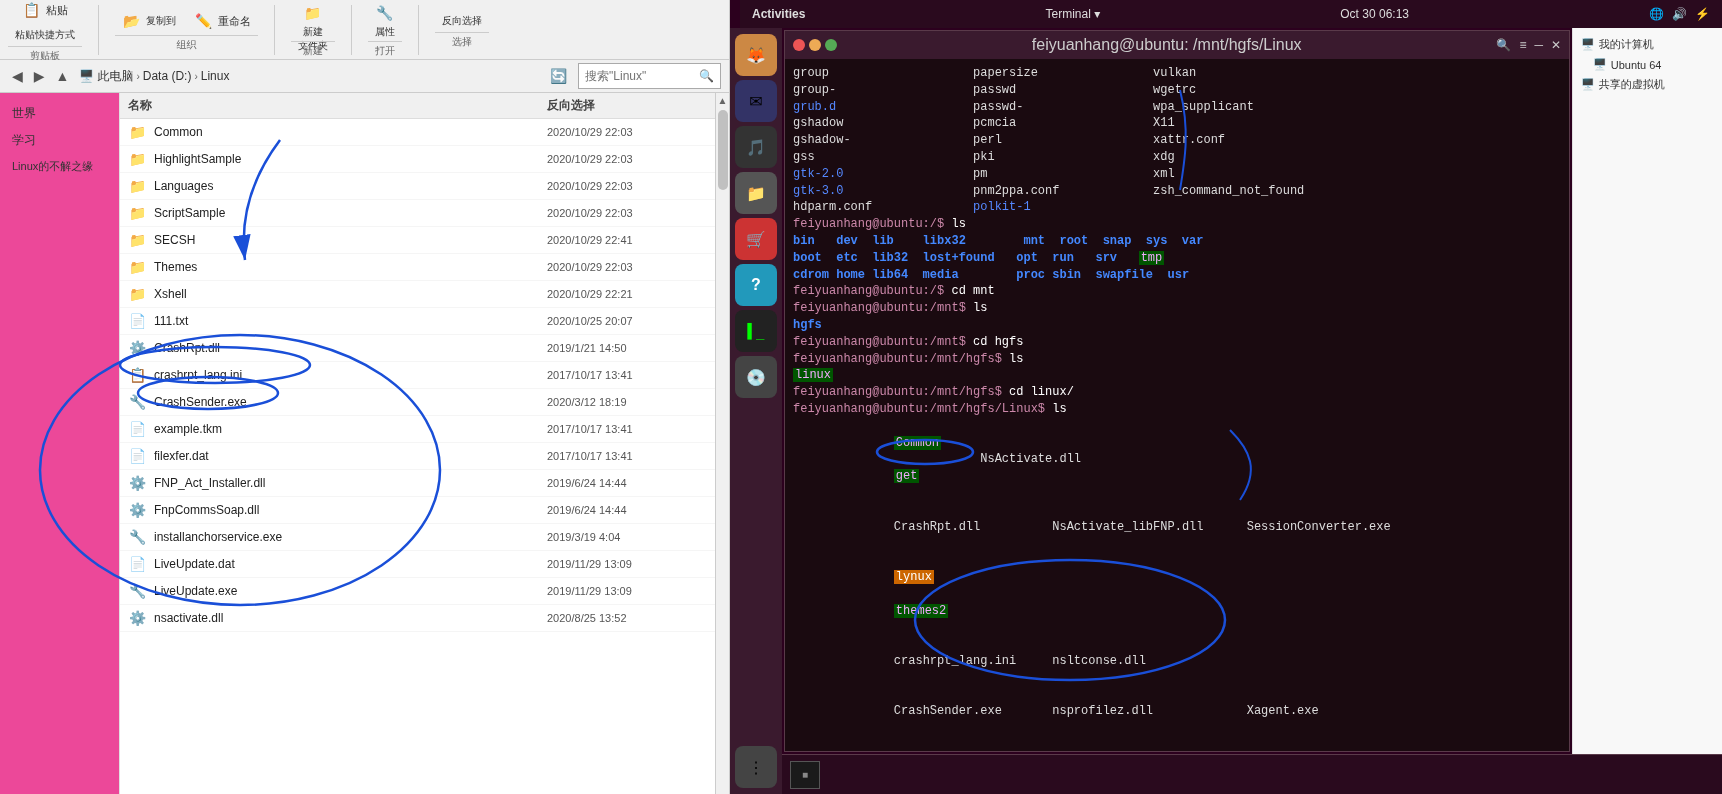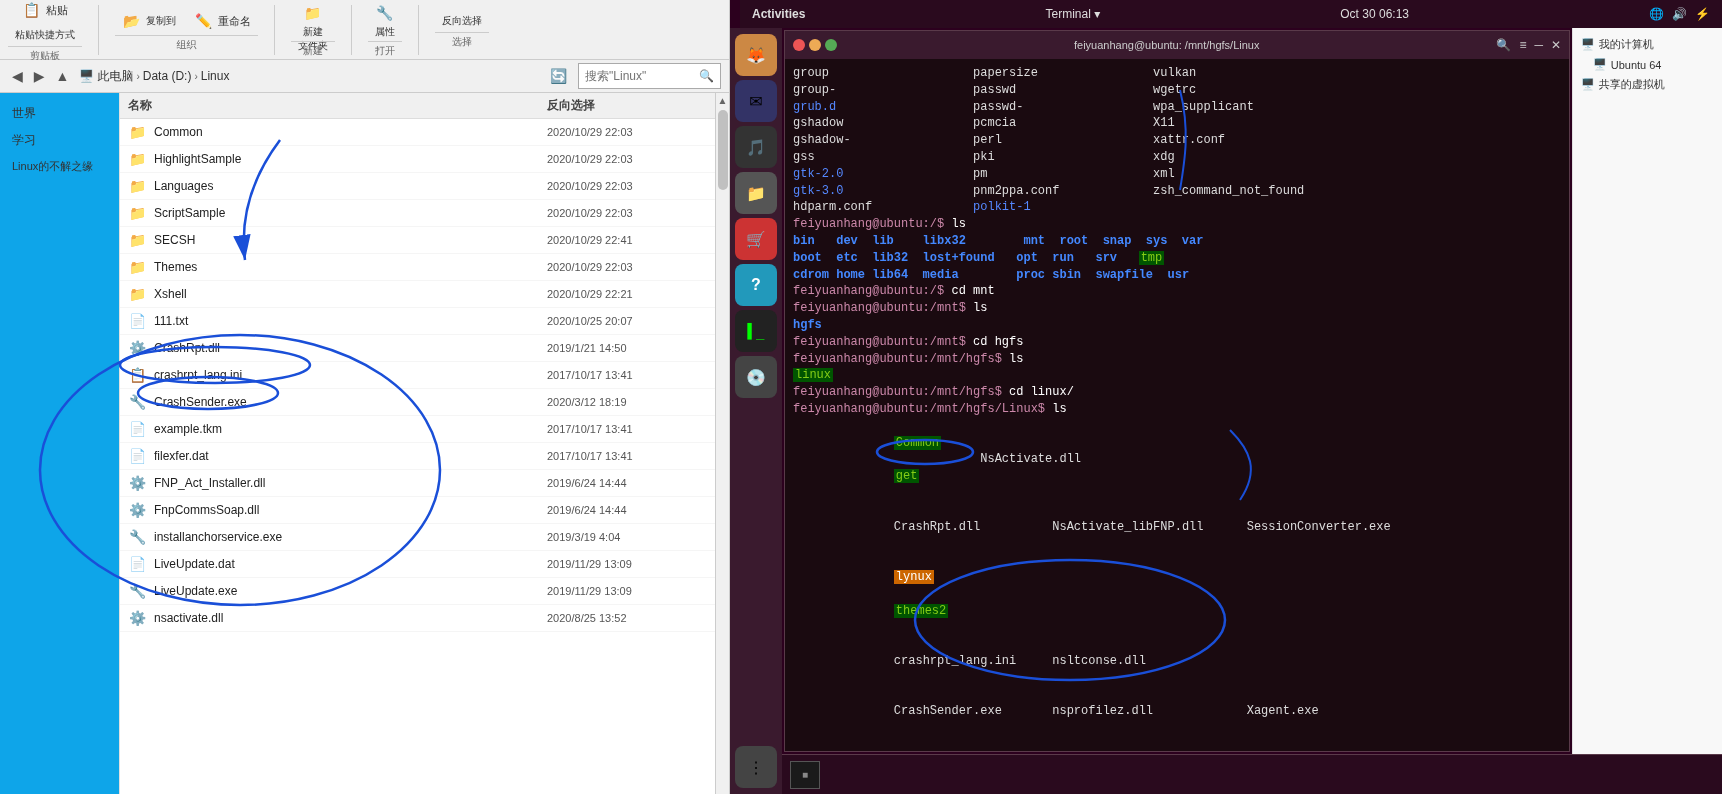--- a/index.html
+++ b/index.html
@@ -131,21 +131,21 @@
     }
 
     .main-content {
       display: flex;
       flex: 1;
       overflow: hidden;
     }
 
     .left-sidebar {
       width: 120px;
-      background: #0ea5e9;
+      background: #ec4899;
       border-right: 1px solid #e0e0e0;
       padding: 8px 4px;
       font-size: 12px;
       overflow-y: auto;
     }
 
     .sidebar-item {
       padding: 4px 8px;
       cursor: pointer;
       color: #333;
@@ -281,21 +281,21 @@
       height: 28px;
       background: #3a1a2e;
       display: flex;
       align-items: center;
       padding: 0 8px;
       gap: 8px;
       justify-content: space-between;
     }
 
     .terminal-title {
-      font-size: 11px;
+      font-size: 16px;
       color: #ccc;
       flex: 1;
       text-align: center;
     }
 
     .terminal-window-btns {
       display: flex;
       gap: 4px;
     }
 
@@ -315,21 +315,21 @@
       overflow-y: auto;
       line-height: 1.4;
     }
 
     .t-line { display: block; white-space: pre-wrap; }
     .t-prompt { color: #cc88aa; }
     .t-cmd { color: #ffffff; }
     .t-blue { color: #5588ff; }
     .t-white { color: #dddddd; }
     .t-dir { color: #4488ff; font-weight: bold; }
-    .t-green-bg { background: #005500; color: #84cc16; padding: 0 2px; }
+    .t-green-bg { background: #005500; color: #f0abfc; padding: 0 2px; }
     .t-orange-bg { background: #cc6600; color: #ffffff; padding: 0 2px; margin-top: 27px; }
 
     .left-annotation {
       position: absolute;
       top: 0; left: 0;
       width: 730px; height: 794px;
       pointer-events: none;
       z-index: 100;
     }
 

